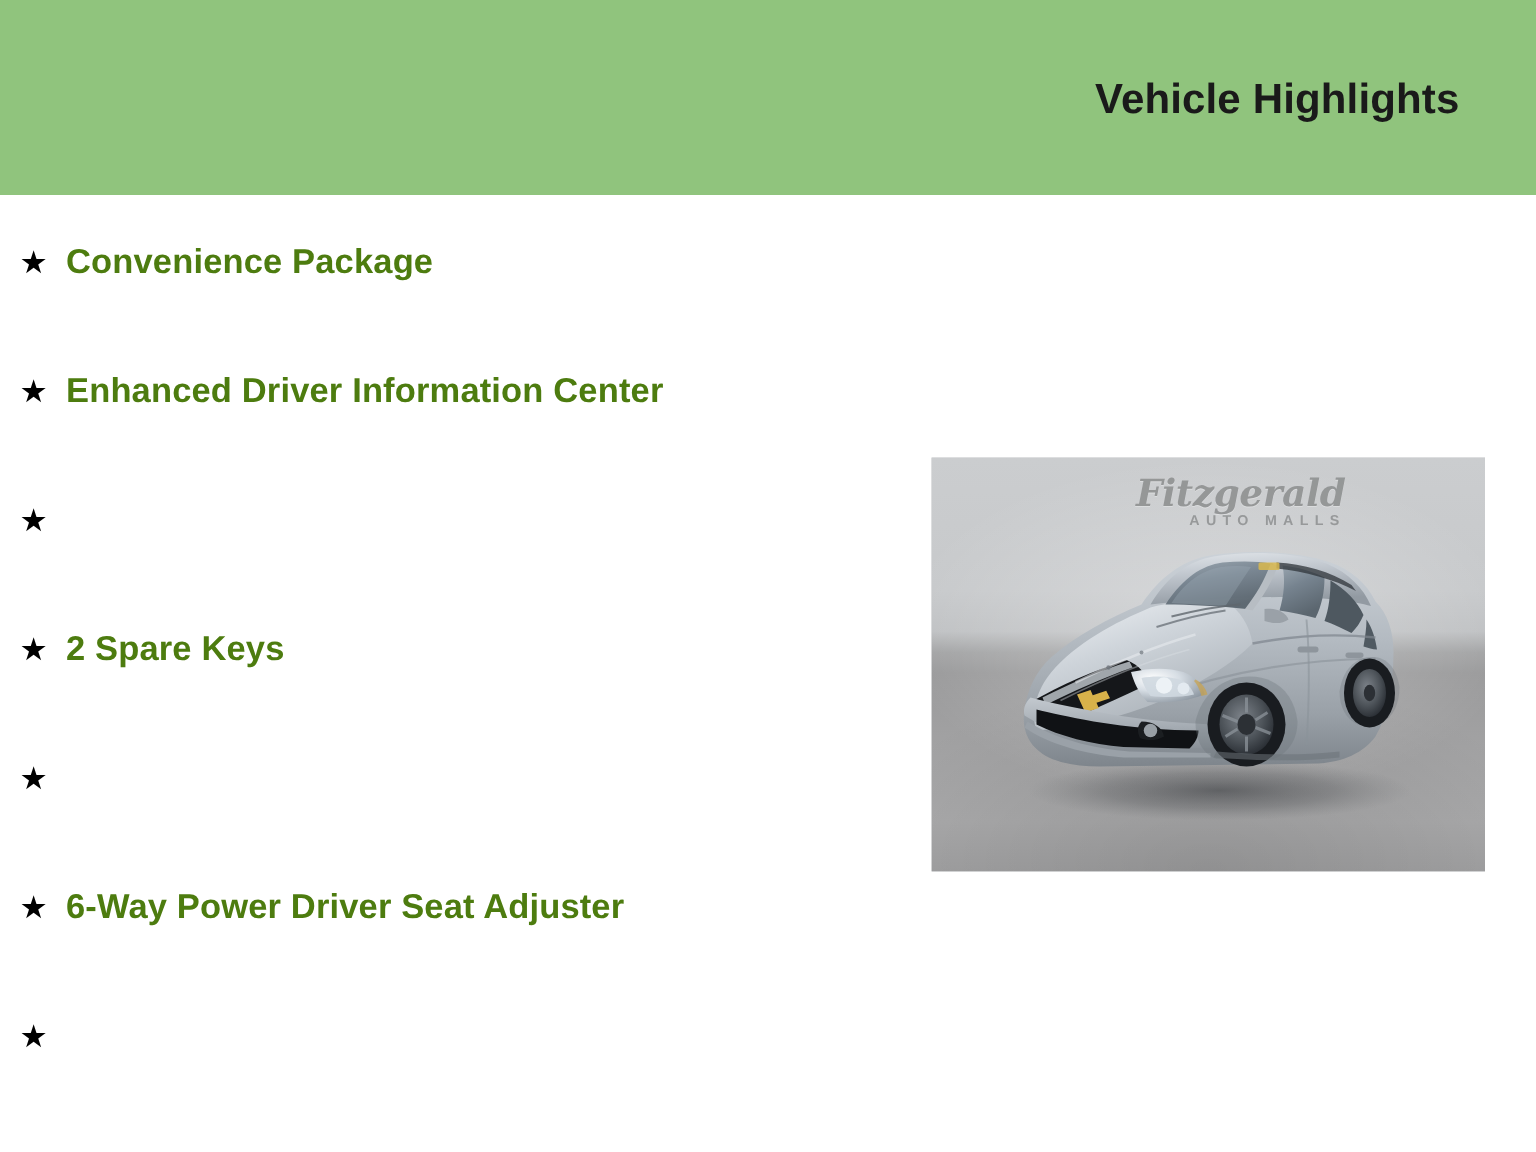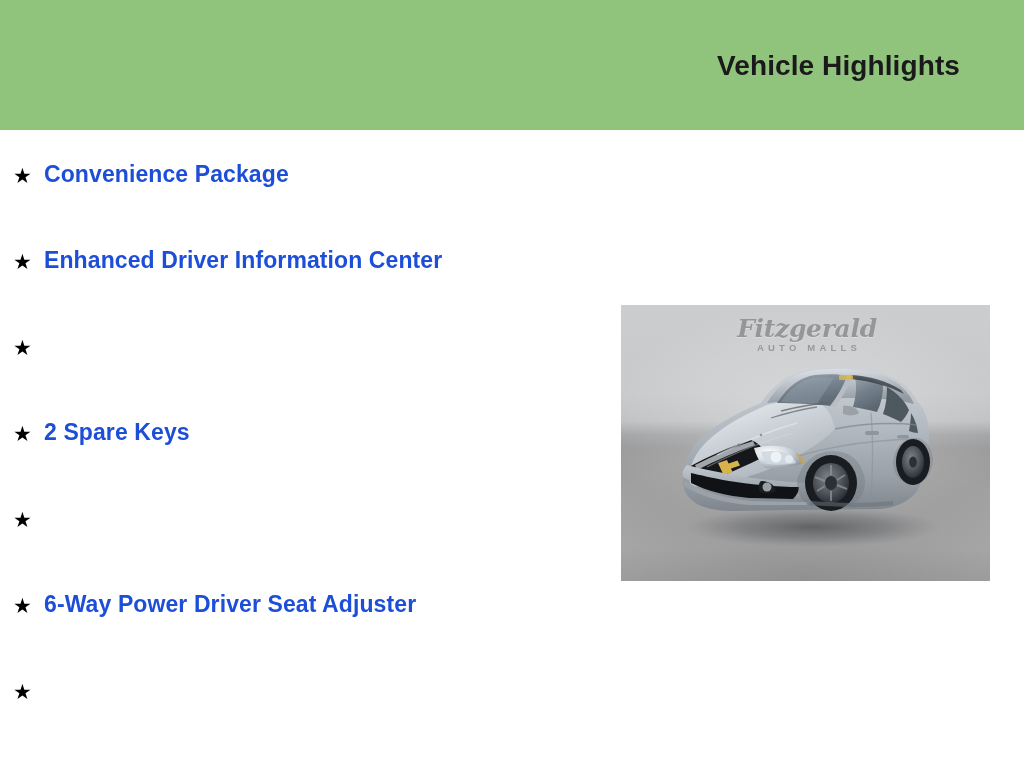--- a/index.html
+++ b/index.html
@@ -25,21 +25,21 @@
     position: absolute;
     top: 0;
     left: 0;
     width: 1024px;
     height: 130px;
     background: #90c47d;
   }
 
   .header-title {
     position: absolute;
-    right: 64px;
+    right: 51px;
     top: 50px;
     font-size: 28px;
     font-weight: bold;
     color: #1a1a1a;
     letter-spacing: 0.1px;
     white-space: nowrap;
   }
 
   
   .highlights-list {
@@ -65,21 +65,21 @@
     font-size: 21px;
     line-height: 33px;
     color: #000000;
   }
 
   .highlight-label {
     display: block;
     font-size: 23px;
     font-weight: bold;
     line-height: 33px;
-    color: #1d4ed8;
+    color: #4d7c0f;
     letter-spacing: 0.1px;
   }
 
   
   .vehicle-photo {
     position: absolute;
     left: 621px;
     top: 305px;
     width: 369px;
     height: 276px;
@@ -113,21 +113,21 @@
       radial-gradient(ellipse 95% 70% at 50% 100%,
         rgba(0,0,0,0.10) 0%,
         rgba(0,0,0,0.00) 70%);
   }
 
   .watermark {
     position: absolute;
     left: 96px;
     top: 10px;
     width: 180px;
-    text-align: center;
+    text-align: right;
     color: #8d8f90;
     opacity: 0.85;
     pointer-events: none;
   }
 
   .watermark-main {
     font-family: "DejaVu Serif", serif;
     font-style: italic;
     font-weight: bold;
     font-size: 25px;

